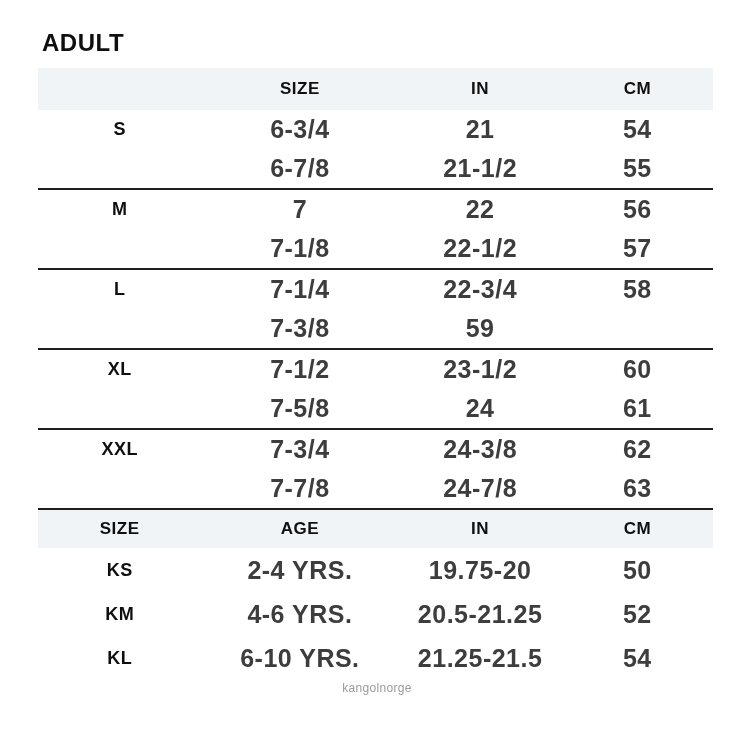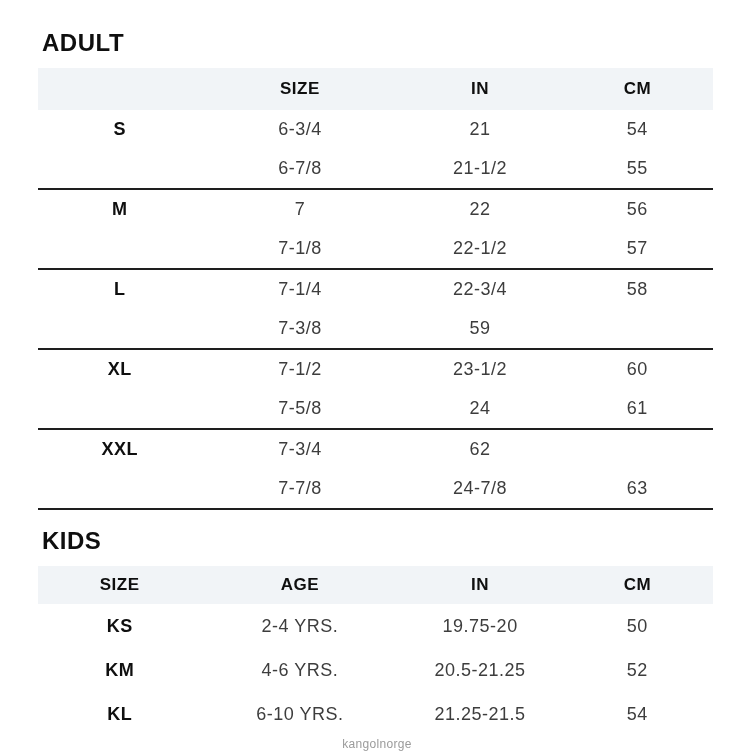--- a/index.html
+++ b/index.html
@@ -48,22 +48,22 @@
   }
   .row { height: 39px; }
   .kids .row { height: 44px; }
   .size-label {
     font-size: 18px;
     font-weight: 800;
     letter-spacing: 0.5px;
     color: var(--heading_text);
   }
   .val {
-    font-size: 18px;
-    font-weight: 400;
+    font-size: 25px;
+    font-weight: 700;
     letter-spacing: 0.5px;
     color: var(--value_text);
   }
   .group { border-bottom: 2px solid var(--rule); }
   .footer {
     width: 754px;
     text-align: center;
     margin-top: 1px;
     font-size: 12px;
     color: var(--footer_text);
@@ -142,34 +142,34 @@
           <div class="cell val">7-5/8</div>
           <div class="cell val">24</div>
           <div class="cell val">61</div>
         </div>
       </div>
 
       <div class="group">
         <div class="row">
           <div class="cell size-label">XXL</div>
           <div class="cell val">7-3/4</div>
+          <div class="cell val">24-3/8</div>
           <div class="cell val">62</div>
         </div>
         <div class="row">
           <div class="cell size-label"></div>
           <div class="cell val">7-7/8</div>
           <div class="cell val">24-7/8</div>
           <div class="cell val">63</div>
         </div>
       </div>
     </div>
   </section>
 
   <section class="kids">
-    <h2 class="section-title kids-title">KIDS</h2>
 
     <div class="table">
       <div class="thead">
         <div class="cell th">SIZE</div>
         <div class="cell th">AGE</div>
         <div class="cell th">IN</div>
         <div class="cell th">CM</div>
       </div>
 
       <div class="row">

